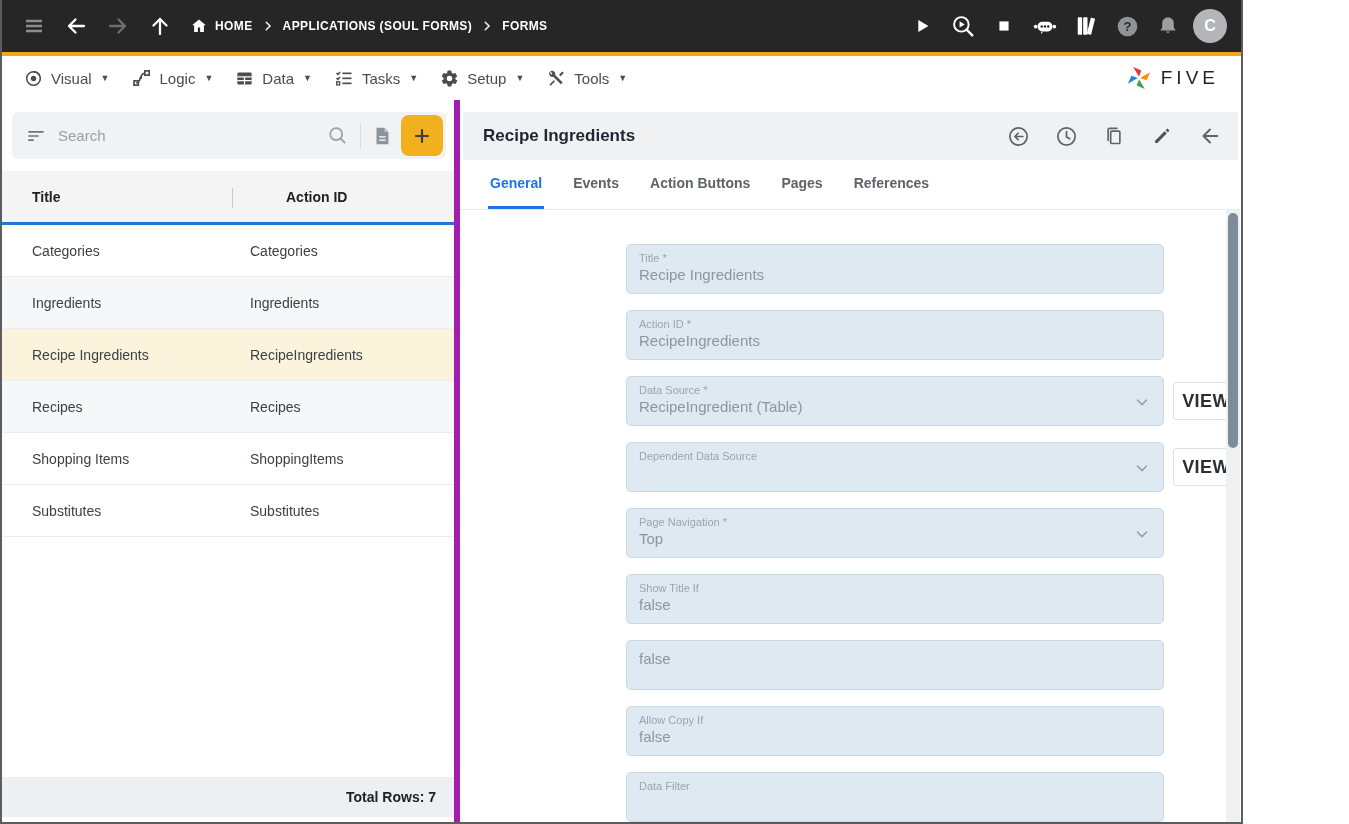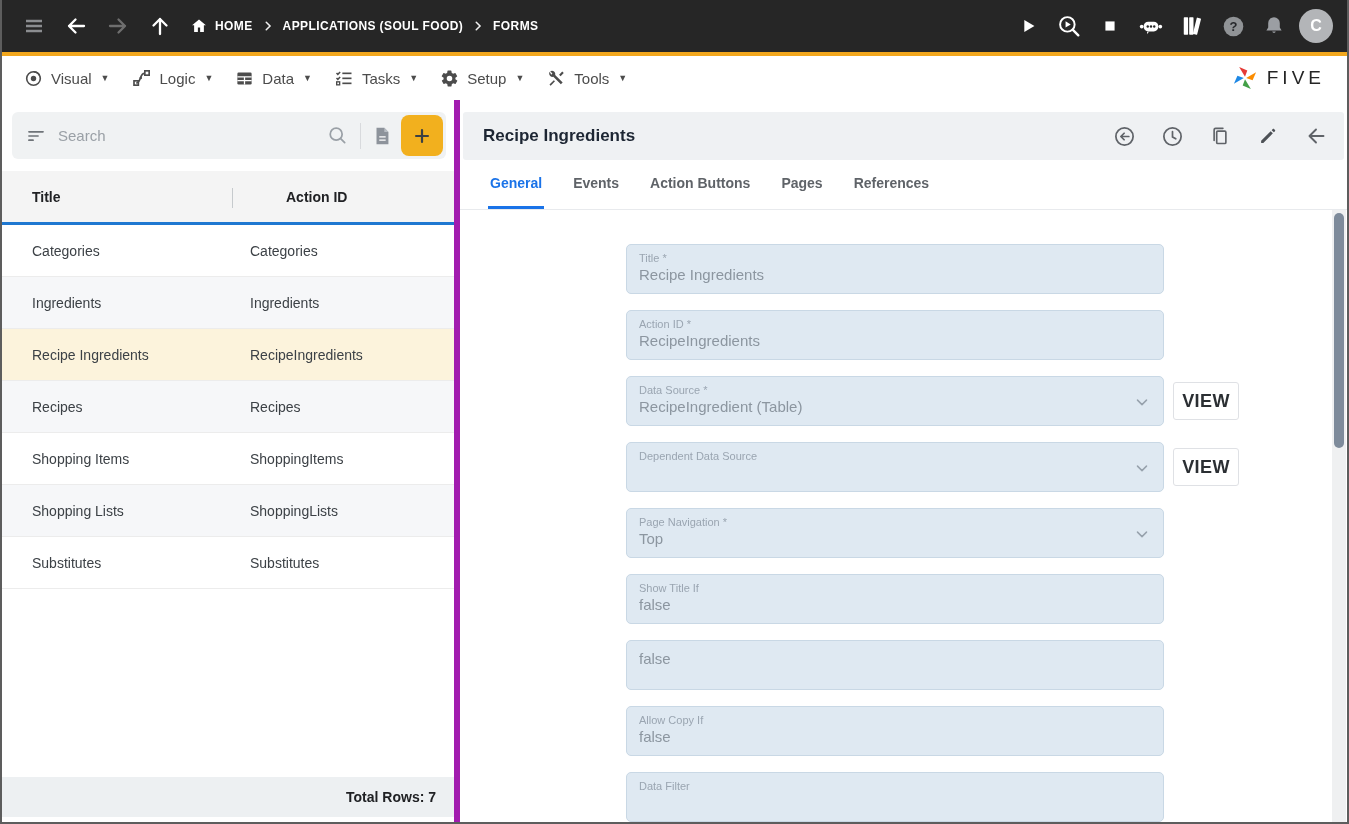--- a/index.html
+++ b/index.html
@@ -1,17 +1,17 @@
 <!DOCTYPE html>
 <html><head>
 <meta charset="utf-8">
 <style>
   * { margin:0; padding:0; box-sizing:border-box; }
   html,body { width:1349px; height:824px; overflow:hidden; font-family:"Liberation Sans", sans-serif; background:#fff; }
-  #window { width:1349px; height:824px; border-left:2px solid #5d5d5d; border-right:2px solid #5d5d5d; border-bottom:2px solid #5d5d5d; display:flex; flex-direction:column; background:#fff; }
+  #window { width:1243px; height:824px; border-left:2px solid #5d5d5d; border-right:2px solid #5d5d5d; border-bottom:2px solid #5d5d5d; display:flex; flex-direction:column; background:#fff; }
 
   
   .topbar { height:52px; background:#262626; display:flex; align-items:center; padding:0 14px 0 16px; flex-shrink:0; }
   .topbar .navgroup { display:flex; align-items:center; gap:10px; }
   .icon-btn { width:32px; height:32px; display:flex; align-items:center; justify-content:center; cursor:pointer; flex-shrink:0; }
   .breadcrumb { display:flex; align-items:center; margin-left:14px; gap:8px; }
   .crumb { display:flex; align-items:center; gap:7px; color:#ffffff; font-size:12px; font-weight:bold; letter-spacing:0.4px; cursor:pointer; white-space:nowrap; }
   .crumb-sep { display:flex; align-items:center; }
   .topbar .spacer, .menubar .spacer { flex:1; }
   .rightgroup { display:flex; align-items:center; gap:9px; }
@@ -103,21 +103,21 @@
         <svg width="18" height="18" viewBox="0 0 24 24">
             <path d="M12 3.2 2.8 11h2.7v9h5v-6h3v6h5v-9h2.7z" fill="#ffffff"></path>
           </svg>
         <span>HOME</span>
       </span>
       <span class="crumb-sep">
         <svg width="14" height="14" viewBox="0 0 24 24">
             <path d="M9 5.5 15.5 12 9 18.5" stroke="#f0f0f0" stroke-width="2.6" fill="none" stroke-linecap="round"></path>
           </svg>
       </span>
-      <span class="crumb">APPLICATIONS (SOUL FOOD)</span>
+      <span class="crumb">APPLICATIONS (SOUL FORMS)</span>
       <span class="crumb-sep">
         <svg width="14" height="14" viewBox="0 0 24 24">
             <path d="M9 5.5 15.5 12 9 18.5" stroke="#f0f0f0" stroke-width="2.6" fill="none" stroke-linecap="round"></path>
           </svg>
       </span>
       <span class="crumb">FORMS</span>
     </nav>
     <div class="spacer"></div>
     <div class="rightgroup">
       <span class="icon-btn">
@@ -292,24 +292,20 @@
           <span class="c2">RecipeIngredients</span>
         </div>
         <div class="lrow alt">
           <span class="c1">Recipes</span>
           <span class="c2">Recipes</span>
         </div>
         <div class="lrow">
           <span class="c1">Shopping Items</span>
           <span class="c2">ShoppingItems</span>
         </div>
-        <div class="lrow alt">
-          <span class="c1">Shopping Lists</span>
-          <span class="c2">ShoppingLists</span>
-        </div>
         <div class="lrow">
           <span class="c1">Substitutes</span>
           <span class="c2">Substitutes</span>
         </div>
       </div>
 
       <div class="left-spacer"></div>
       <div class="lfooter">
         <span>Total Rows: 7</span>
       </div>

